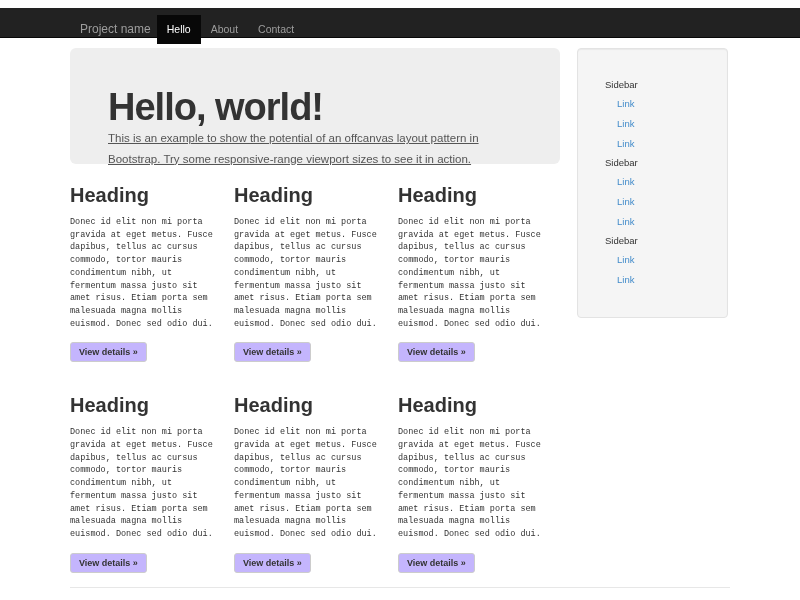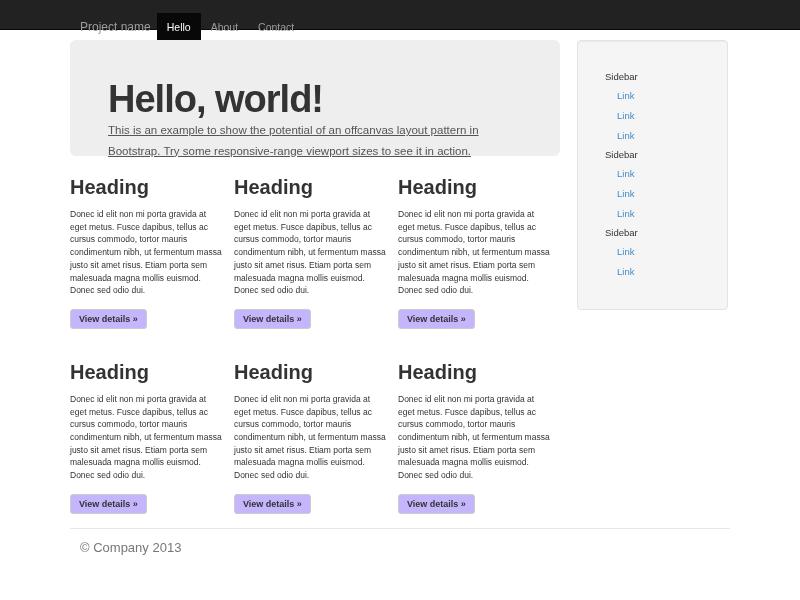--- a/index.html
+++ b/index.html
@@ -10,22 +10,22 @@
     color: #333;
   }
 
   
   .navbar {
     width: 100%; height: 30px;
     background: var(--navbar-bg, #222);
     border-bottom: 1px solid var(--navbar-active-bg, #080808);
   }
   .nav-inner {
-    width: 660px; margin: 0 auto; height: 42px;
-    display: flex; align-items: flex-end;
+    width: 660px; margin: 8px auto; height: 42px;
+    display: flex; align-items: center;
   }
   .brand {
     color: #9d9d9d; font-size: 12px; line-height: 29px;
     padding: 0 6px 0 10px; text-decoration: none; white-space: nowrap;
   }
   .nav-item {
     color: #9d9d9d; font-size: 10.5px; line-height: 29px;
     padding: 0 10px; text-decoration: none; display: block; white-space: nowrap;
   }
   .nav-item.active { background: var(--navbar-active-bg, #080808); color: #fff; }
@@ -48,21 +48,21 @@
     color: #333; letter-spacing: -1px;
   }
   .jumbotron p {
     font-size: 11.5px; line-height: 20.5px; color: #555; font-weight: 400; text-decoration: underline;
   }
 
   
   .cards-grid { display: flex; flex-wrap: wrap; column-gap: 17px; row-gap: 0; gap: 12px; }
   .card { width: 152px; flex: 0 0 152px; }
   .card h2 { margin: 20px 0 10px; font-size: 20px; line-height: 22px; font-weight: 600; color: #333; }
-  .card p { font-size: 8.5px; line-height: 12.7px; color: #333; }
+  .card p { font-size: 8.5px; line-height: 12.7px; color: #333; font-family: Liberation Mono, monospace; }
   .btn-default {
     display: inline-block; margin-top: 12px;
     background: #c4b5fd; border: 1px solid #ccc; border-radius: 3px;
     padding: 4px 8px; font-size: 9px; font-weight: 700; color: #333;
     font-family: "Liberation Sans", sans-serif; cursor: pointer; white-space: nowrap;
   }
 
   
   .sidebar-box {
     width: 151px; flex: 0 0 151px;

